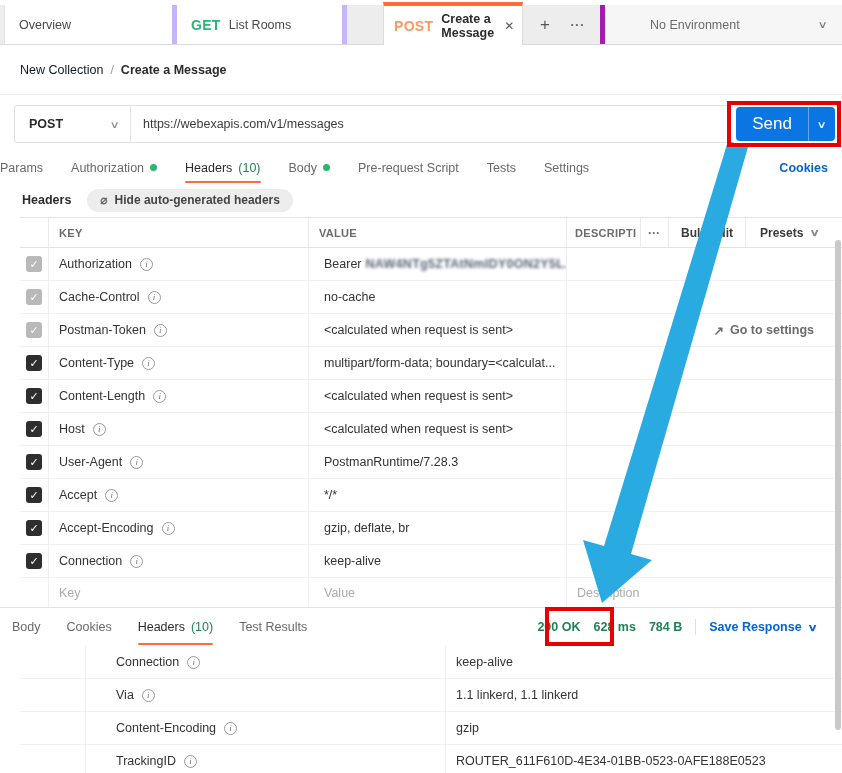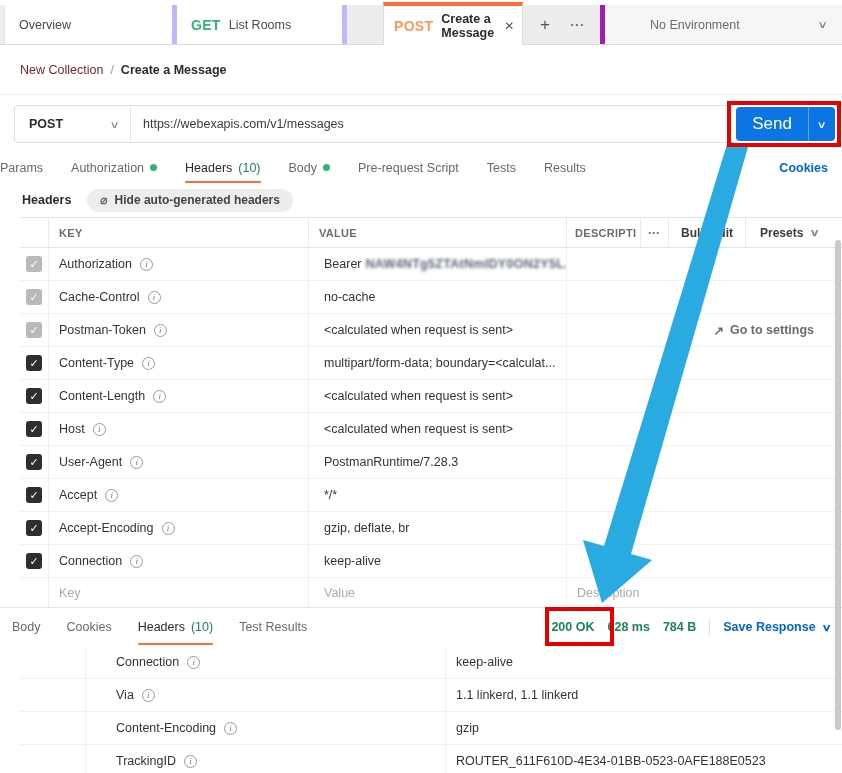--- a/index.html
+++ b/index.html
@@ -22,21 +22,21 @@
   .plus{left:531px;width:28px;font-size:17px;font-weight:400;}
   .tabs-more{left:562px;width:32px;font-size:8px;letter-spacing:2px;color:#666;}
   .env{position:absolute;left:600px;top:5px;right:0;height:39px;background:#f6f6f6;border-left:5px solid #a21caf;display:flex;align-items:center;color:#6b6b6b;}
   .env-label{margin-left:45px;}
   .env .chev{position:absolute;right:16px;color:#7a7a7a;}
   .chev{font-size:10px;transform:scaleX(1.4);display:inline-block;color:#8a8a8a;}
 
   
   .crumbrow{position:absolute;left:0;top:45px;width:842px;height:50px;background:#fff;border-bottom:1px solid #ececec;}
   .crumbs{position:absolute;left:20px;top:0;height:49px;display:flex;align-items:center;gap:7px;}
-  .crumb-col{color:#7f1d1d;}
+  .crumb-col{color:#0f172a;}
   .crumb-sep{color:#a0a0a0;}
   .crumb-req{color:#2b2b2b;font-weight:600;}
   .save-group{position:absolute;left:603px;top:59px;height:30px;background:#f0f0f0;border-radius:3px;display:flex;align-items:center;}
   .save-main{display:flex;align-items:center;gap:7px;padding:0 12px;color:#a3a3a3;font-weight:600;}
   .save-divider{width:1px;height:18px;background:#dcdcdc;}
   .save-chev{width:26px;text-align:center;}
   .crumb-more{position:absolute;left:729px;top:59px;height:30px;width:32px;display:flex;align-items:center;justify-content:center;font-size:8px;letter-spacing:2px;color:#555;}
   .vdiv{position:absolute;left:772px;top:62px;width:1px;height:24px;background:#e2e2e2;}
   .edit-group{position:absolute;left:788px;top:59px;width:54px;height:30px;background:#f0f0f0;border-radius:3px;display:flex;}
   .seg{flex:1;display:flex;align-items:center;justify-content:center;}
@@ -95,21 +95,21 @@
   .cell-val{padding-left:15px;color:#333;}
   .masked{filter:blur(1.7px);color:#5b6478;font-weight:600;letter-spacing:.3px;margin-left:4px;}
   .cell-desc{position:relative;}
   .gotoset{position:absolute;right:28px;display:flex;align-items:center;gap:6px;color:#6b6b6b;font-weight:600;cursor:pointer;}
   .ph .cell-key,.ph .cell-val,.ph .cell-desc{color:#ababab;}
   .ph{height:30px;}
 
   
   .resp-meta{position:absolute;left:0;top:607px;width:842px;height:39px;border-top:1px solid #e3e3e3;display:flex;align-items:center;gap:26px;padding-left:12px;color:#696969;}
   .resp-meta .rtab{height:38px;}
-  .resp-right{position:absolute;right:12px;top:0;height:38px;display:flex;align-items:center;gap:13px;}
+  .resp-right{position:absolute;right:26px;top:0;height:38px;display:flex;align-items:center;gap:13px;}
   .stat{color:#1F8456;font-weight:600;}
   .resp-div{width:1px;height:16px;background:#e0e0e0;}
   .saveresp{color:#0265D2;font-weight:bold;display:flex;align-items:center;gap:7px;cursor:pointer;}
   .saveresp .chev{color:#0265D2;}
 
   .resp-rows{position:absolute;left:20px;top:646px;width:822px;}
   .rrow{height:33px;display:grid;grid-template-columns:65px 360px 1fr;border-bottom:1px solid #f0f0f0;align-items:center;}
   .rrow > div{height:100%;display:flex;align-items:center;overflow:hidden;white-space:nowrap;}
   .rrow > div + div{border-left:1px solid #f0f0f0;}
   .rkey{gap:8px;padding-left:30px;color:#333;}
@@ -211,21 +211,21 @@
         <span>Body</span>
         <span class="dot"></span>
       </div>
     <div class="rtab">
         <span>Pre-request Script</span>
       </div>
     <div class="rtab">
         <span>Tests</span>
       </div>
     <div class="rtab">
-        <span>Results</span>
+        <span>Settings</span>
       </div>
     <div class="cookies">Cookies</div>
   </div>
 
   <div class="hdrbar">
     <span class="hdr-title">Headers</span>
     <div class="pill">
       <span class="eyeoff">⌀</span>
       <span>Hide auto-generated headers</span>
     </div>

